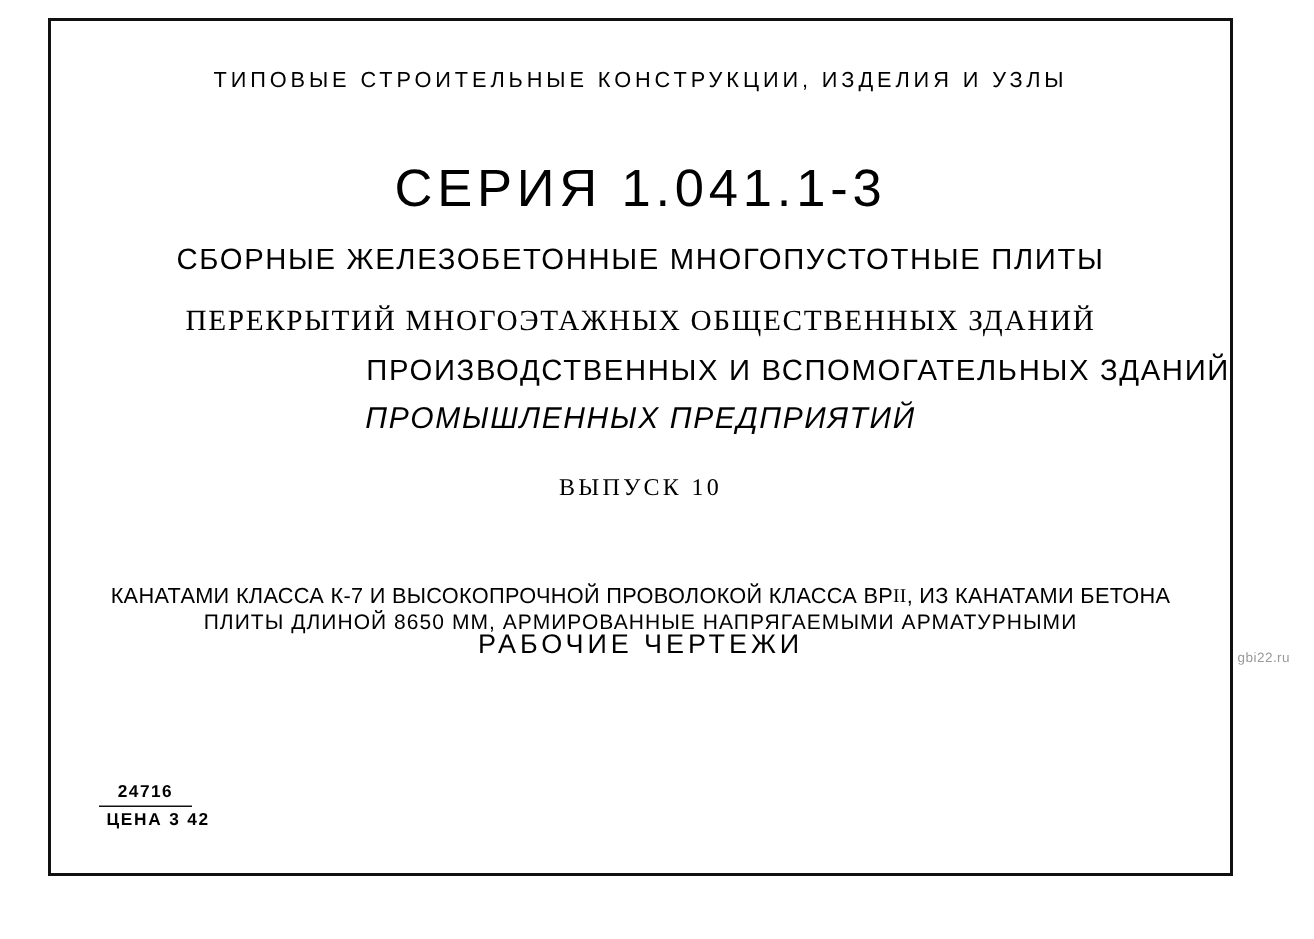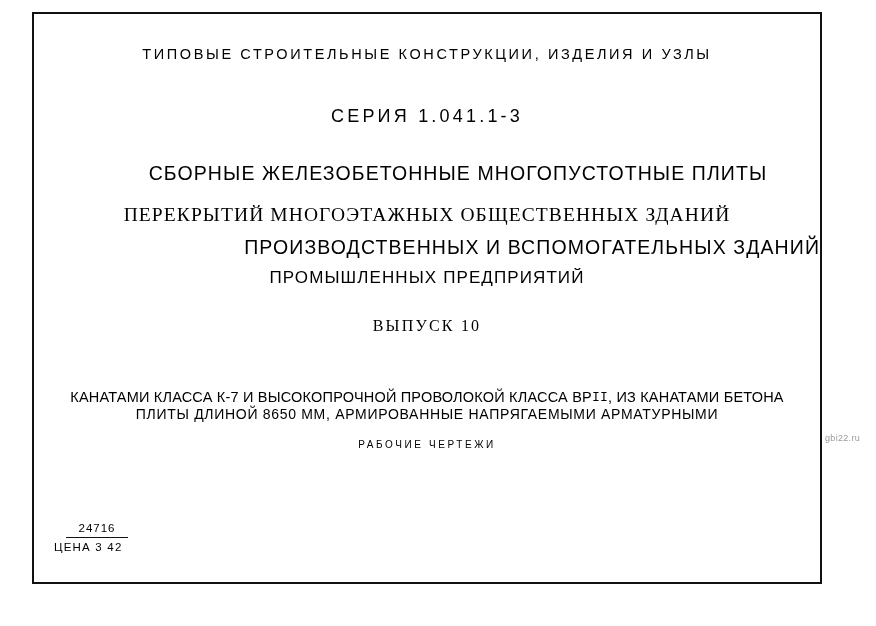--- a/index.html
+++ b/index.html
@@ -48,107 +48,108 @@
     letter-spacing: 0.5px;
   }
   .kicker {
     top: 32px;
     font-size: 14.5px;
     letter-spacing: 2.6px;
     font-weight: 400;
   }
   .series {
     top: 92px;
-    font-size: 18px;
+    font-size: 35px;
     letter-spacing: 3.2px;
     font-weight: 400;
   }
   .title1 {
     top: 148px;
     font-size: 19.5px;
     letter-spacing: 1.1px;
-    margin-left: 31px;
   }
   .title2 {
     top: 190px;
     font-size: 19.5px;
     letter-spacing: 1.1px;
     font-family: Liberation Serif, serif;
   }
   .title3 {
     top: 222px;
     font-size: 19.5px;
     letter-spacing: 1.1px;
     text-align: right;
   }
   .title4 {
     top: 254px;
-    font-size: 17px;
+    font-size: 20px;
     letter-spacing: 1.1px;
+    font-style: italic;
   }
   .issue {
     top: 303px;
     font-size: 16px;
     letter-spacing: 2.2px;
     font-family: Liberation Serif, serif;
   }
   .desc1 {
     top: 360px;
     font-size: 14px;
     letter-spacing: 0.7px;
     margin-top: 32px;
   }
   .desc2 {
     top: 375px;
     font-size: 14.5px;
     letter-spacing: 0.2px;
   }
   .drawings {
-    top: 425px;
-    font-size: 10px;
+    top: 405px;
+    font-size: 18px;
     letter-spacing: 2.6px;
     text-align: center;
   }
   
   .price-block {
     position: absolute;
     left: 20px;
     bottom: 28px;
     width: 120px;
     text-align: center;
     font-size: 11.5px;
     line-height: 1.25;
+    font-weight: bold;
   }
   .price-num {
     display: block;
     letter-spacing: 1px;
     padding-bottom: 1px;
     border-bottom: 1.5px solid #111111;
     width: 62px;
     margin: 0 auto 2px 12px;
     text-align: center;
   }
   .price-val {
     display: block;
     letter-spacing: 1.2px;
     width: 86px;
     margin-left: 0;
-    text-align: left;
+    text-align: right;
   }
   
   .watermark {
     position: absolute;
     right: 16px;
     top: 433px;
     font-size: 9px;
     color: #9a9a9a;
     letter-spacing: 0.3px;
   }
   .roman {
-    font-family: Liberation Mono, monospace;
+    font-family: Liberation Serif, serif;
     font-size: 13px;
     vertical-align: 1px;
   }
 </style>
 </head>
 <body>
 
 <div class="page">
 
   <div class="doc-frame">

